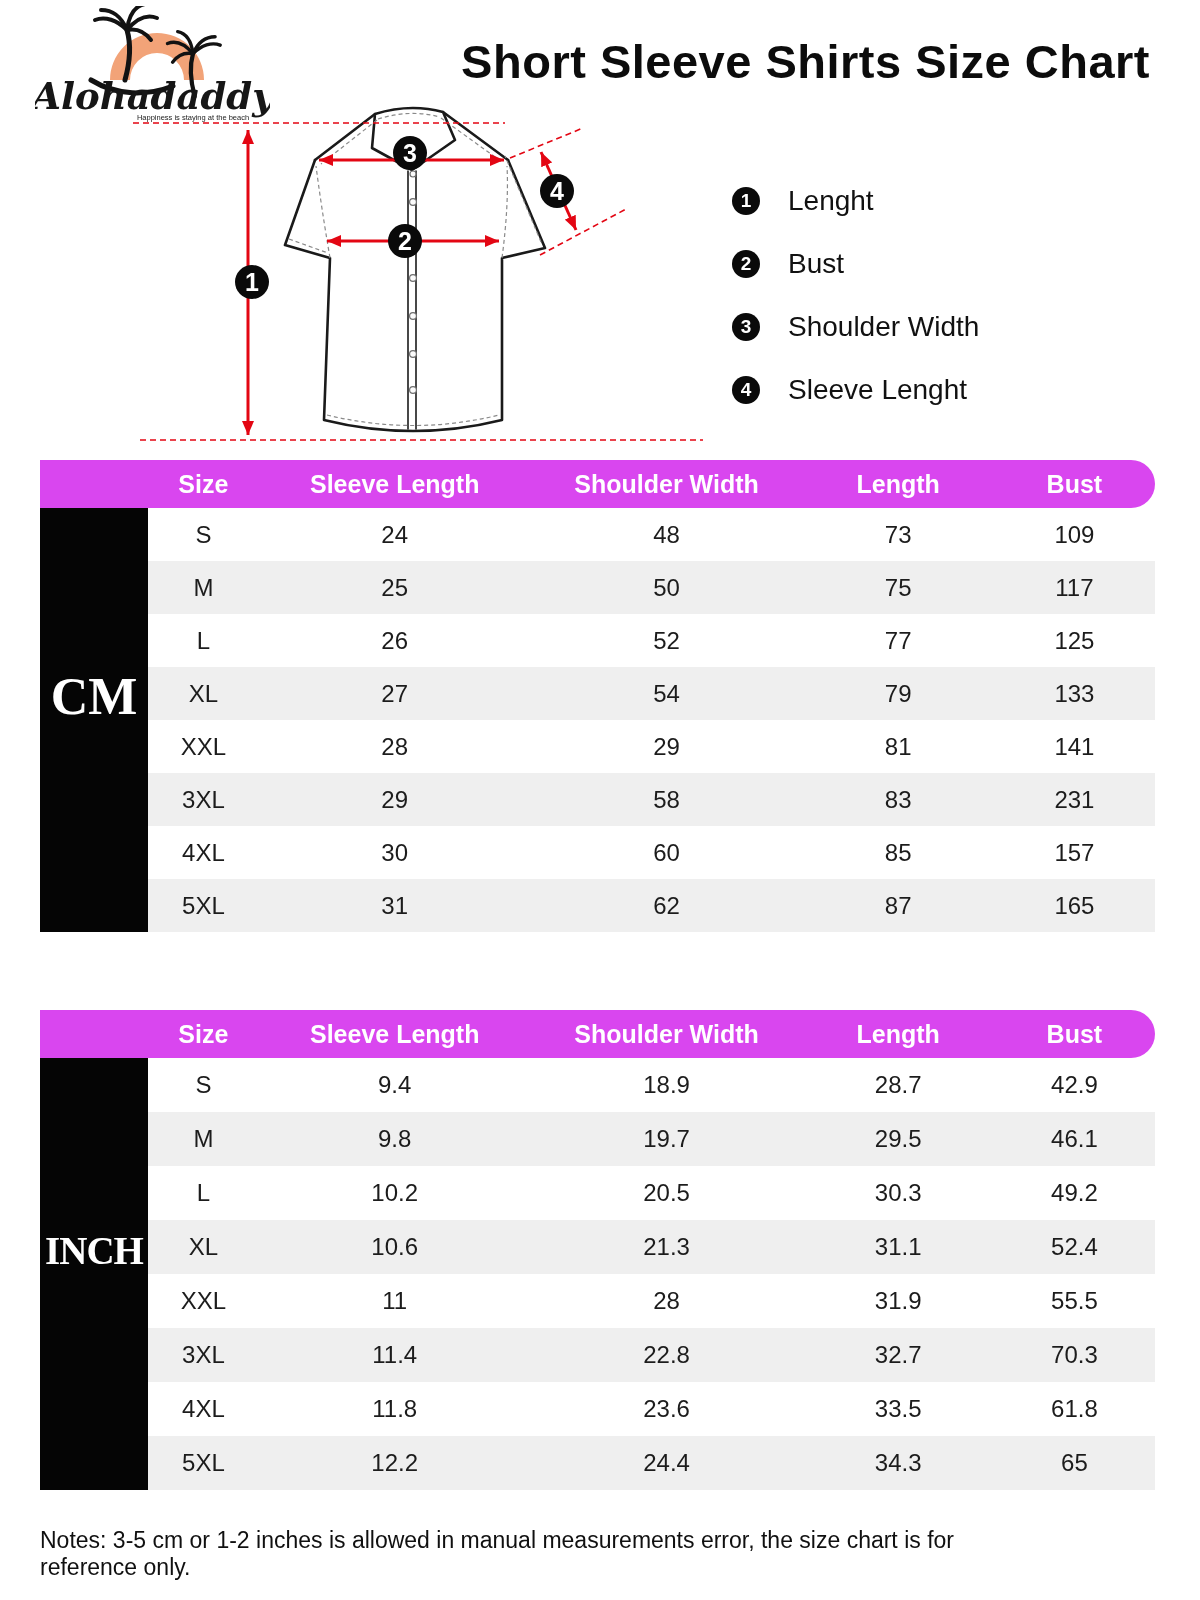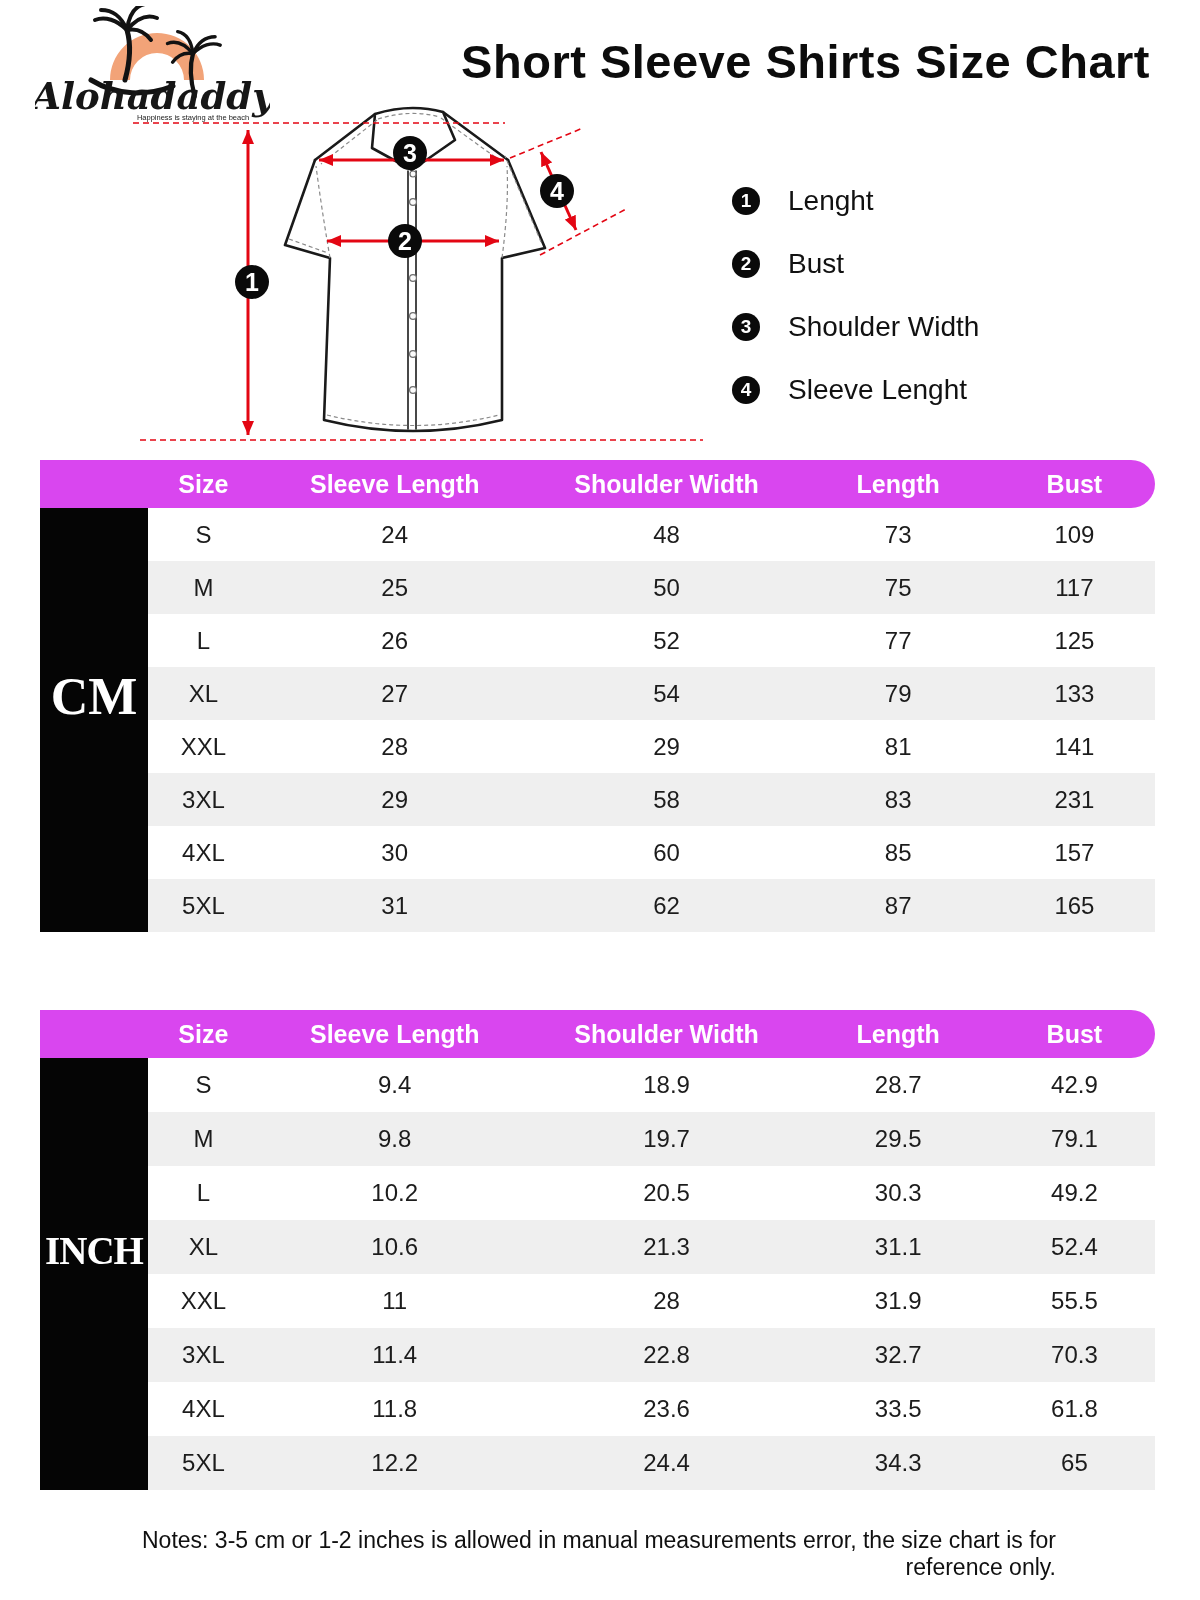--- a/index.html
+++ b/index.html
@@ -32,21 +32,21 @@
   .table-header { position:absolute; left:0; top:0; width:100%; height:48px; background:#d946ef;
                   border-radius:0 24px 24px 0; display:flex; align-items:center;
                   padding-left:108px; color:#fff; font-weight:700; font-size:25px; }
   .rows { position:absolute; left:108px; top:48px; right:0; }
   .t-row { display:flex; align-items:center; height:var(--rowh,53px); font-size:24px; color:#1c1c1c; }
   .t-row:nth-child(even) { background:#efefef; }
   .t-cell, .h-cell { text-align:center; }
   .c0 { width:11%; } .c1 { width:27%; } .c2 { width:27%; } .c3 { width:19%; } .c4 { width:16%; }
 
   
-  .notes { position:absolute; left:0; top:1527px; width:1056px; text-align:right;
+  .notes { position:absolute; left:0; top:1527px; width:1056px; text-align:left;
            font-size:23px; color:#101010;padding-left:40px; }
 </style>
 </head>
 <body>
 
 <div class="page">
 
   <svg class="logo-svg" viewBox="0 0 235 118" aria-hidden="true">
     <defs>
       <g id="palm" stroke="#121212" fill="none" stroke-linecap="round">
@@ -239,21 +239,21 @@
           <div class="t-cell c1">9.4</div>
           <div class="t-cell c2">18.9</div>
           <div class="t-cell c3">28.7</div>
           <div class="t-cell c4">42.9</div>
         </div>
         <div class="t-row">
           <div class="t-cell c0">M</div>
           <div class="t-cell c1">9.8</div>
           <div class="t-cell c2">19.7</div>
           <div class="t-cell c3">29.5</div>
-          <div class="t-cell c4">79.1</div>
+          <div class="t-cell c4">46.1</div>
         </div>
         <div class="t-row">
           <div class="t-cell c0">L</div>
           <div class="t-cell c1">10.2</div>
           <div class="t-cell c2">20.5</div>
           <div class="t-cell c3">30.3</div>
           <div class="t-cell c4">49.2</div>
         </div>
         <div class="t-row">
           <div class="t-cell c0">XL</div>

